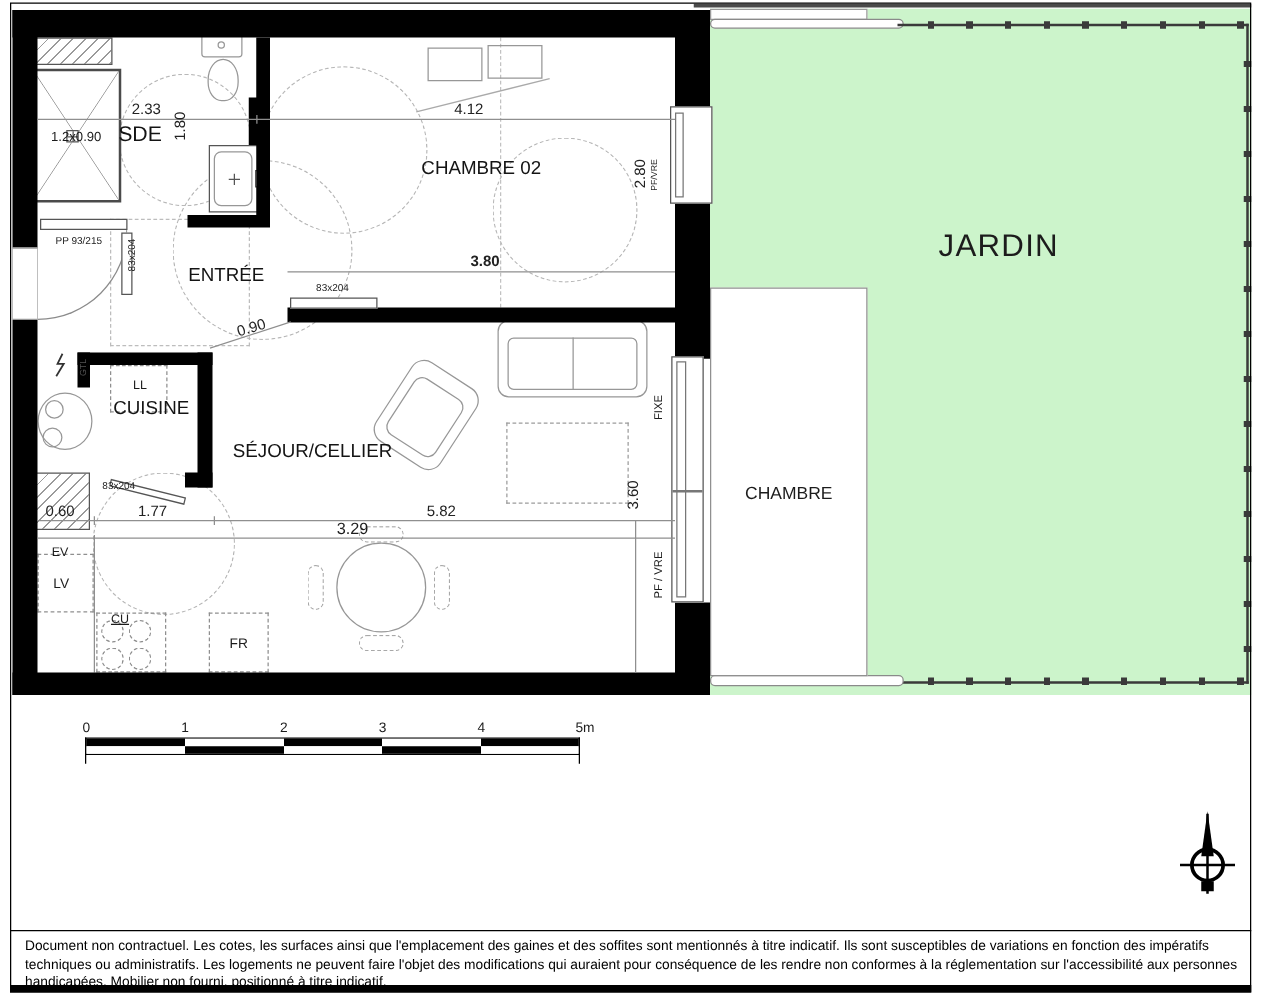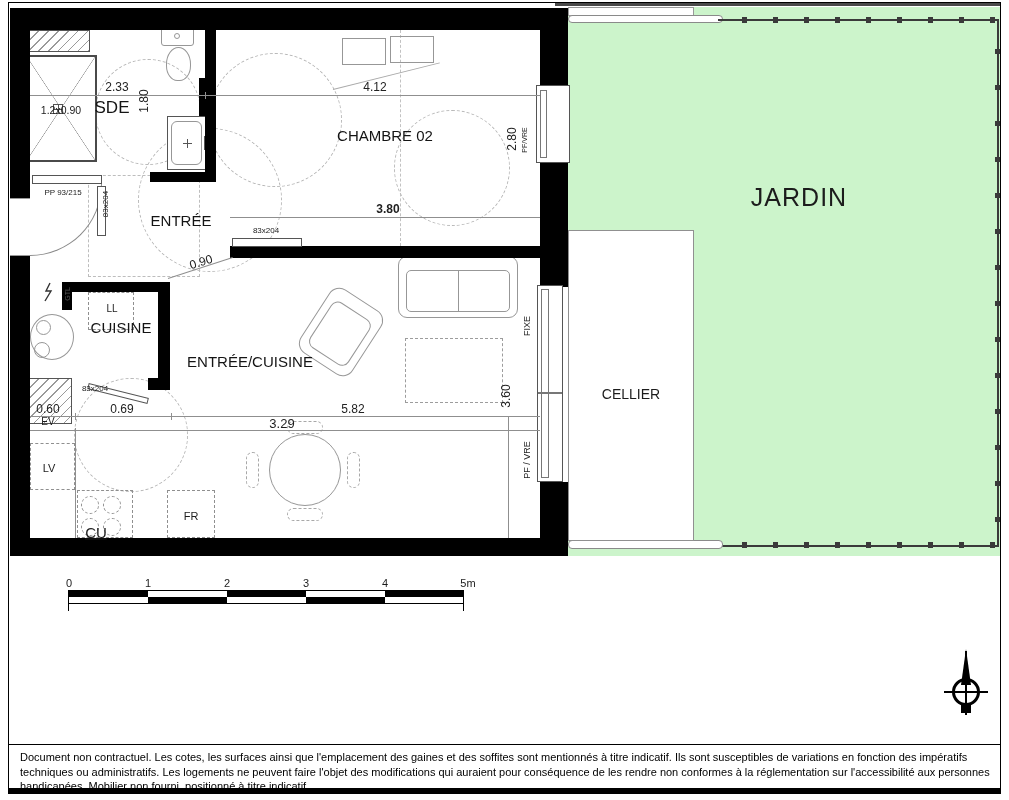--- a/index.html
+++ b/index.html
@@ -41,21 +41,21 @@
   <div class="fence-line" style="left:718px;top:19px;width:281px;height:2px;"></div>
   <div class="mark-h" style="left:716px;top:17px;width:282px;height:6px;"></div>
   <div class="fence-line" style="left:997px;top:19px;width:2px;height:528px;"></div>
   <div class="mark-v" style="left:995px;top:18px;width:6px;height:528px;"></div>
   <div class="fence-line" style="left:718px;top:545px;width:281px;height:2px;"></div>
   <div class="mark-h" style="left:716px;top:542px;width:282px;height:6px;"></div>
   <div class="a" style="left:568px;top:540px;width:155px;height:9px;background:#fff;border:1px solid #8a8a8a;border-radius:4px;"></div>
   <div class="lb" style="left:799px;top:197px;font-size:25px;letter-spacing:1px;">JARDIN</div>
 
   <div class="a" style="left:568px;top:230px;width:126px;height:311px;background:#fff;border:1px solid #909090;"></div>
-  <div class="lb" style="left:631px;top:394px;font-size:14px;">CELLIER</div>
+  <div class="lb" style="left:631px;top:394px;font-size:14px;">CHAMBRE</div>
 
   <div class="circle" style="left:95px;top:59px;width:106px;height:106px;"></div>
   <div class="circle" style="left:208px;top:53px;width:134px;height:134px;"></div>
   <div class="circle" style="left:394px;top:110px;width:116px;height:116px;"></div>
   <div class="circle" style="left:138px;top:128px;width:144px;height:144px;"></div>
   <div class="circle" style="left:74px;top:378px;width:114px;height:114px;"></div>
   <div class="dbox" style="left:88px;top:175px;width:112px;height:102px;border-color:#bdbdbd;"></div>
   <div class="a" style="left:400px;top:30px;width:0;height:216px;border-left:1px dashed #c2c2c2;"></div>
 
   <div class="hatch" style="left:27px;top:30px;width:63px;height:22px;"></div>
@@ -159,28 +159,28 @@
   <div class="lb room" style="left:163px;top:220px;padding-left:36px;">ENTRÉE</div>
   <div class="lb sm" style="left:63px;top:193px;">PP 93/215</div>
   <div class="lbr sm" style="left:106px;top:204px;">83x204</div>
   <div class="lb dim" style="left:388px;top:209px;font-weight:bold;">3.80</div>
   <div class="lb dim" style="left:201px;top:262px;transform:translate(-50%,-50%) rotate(-17deg);">0.90</div>
   <div class="lb sm" style="left:266px;top:231px;">83x204</div>
   <div class="lb room" style="left:121px;top:327px;">CUISINE</div>
   <div class="lb" style="left:112px;top:309px;font-size:10px;">LL</div>
   <div class="lbr" style="left:67px;top:294px;font-size:7px;color:#555;">GTL</div>
   <div class="lb sm" style="left:95px;top:389px;">83x204</div>
-  <div class="lb room" style="left:250px;top:361px;">ENTRÉE/CUISINE</div>
+  <div class="lb room" style="left:250px;top:361px;">SÉJOUR/CELLIER</div>
   <div class="lb dim" style="left:48px;top:409px;">0.60</div>
-  <div class="lb dim" style="left:122px;top:409px;">0.69</div>
+  <div class="lb dim" style="left:122px;top:409px;">1.77</div>
   <div class="lb dim" style="left:353px;top:409px;">5.82</div>
   <div class="lb" style="left:282px;top:423px;font-size:13px;">3.29</div>
-  <div class="lb" style="left:48px;top:422px;font-size:10px;">EV</div>
+  <div class="lb" style="left:48px;top:443px;font-size:10px;">EV</div>
   <div class="lb" style="left:49px;top:468px;font-size:11px;">LV</div>
-  <div class="lb" style="left:96px;top:532px;font-size:15px;text-decoration:underline;">CU</div>
+  <div class="lb" style="left:96px;top:496px;font-size:10px;text-decoration:underline;">CU</div>
   <div class="lb" style="left:191px;top:516px;font-size:11px;">FR</div>
   <div class="lbr dim" style="left:506px;top:396px;">3.60</div>
   <div class="lbr" style="left:527px;top:326px;font-size:9px;">FIXE</div>
   <div class="lbr" style="left:527px;top:460px;font-size:9px;">PF / VRE</div>
 
   <div class="a" style="left:68px;top:590px;width:396px;height:14px;border:1px solid #000;background:#fff;">
     <div class="a" style="left:0;top:0;width:394px;height:6px;background:repeating-linear-gradient(to right,#000 0 79px,#fff 79px 158px);"></div>
     <div class="a" style="left:0;top:6px;width:394px;height:6px;background:repeating-linear-gradient(to right,#fff 0 79px,#000 79px 158px);"></div>
   </div>
   <div class="a" style="left:68px;top:590px;width:1px;height:21px;background:#000;"></div>

